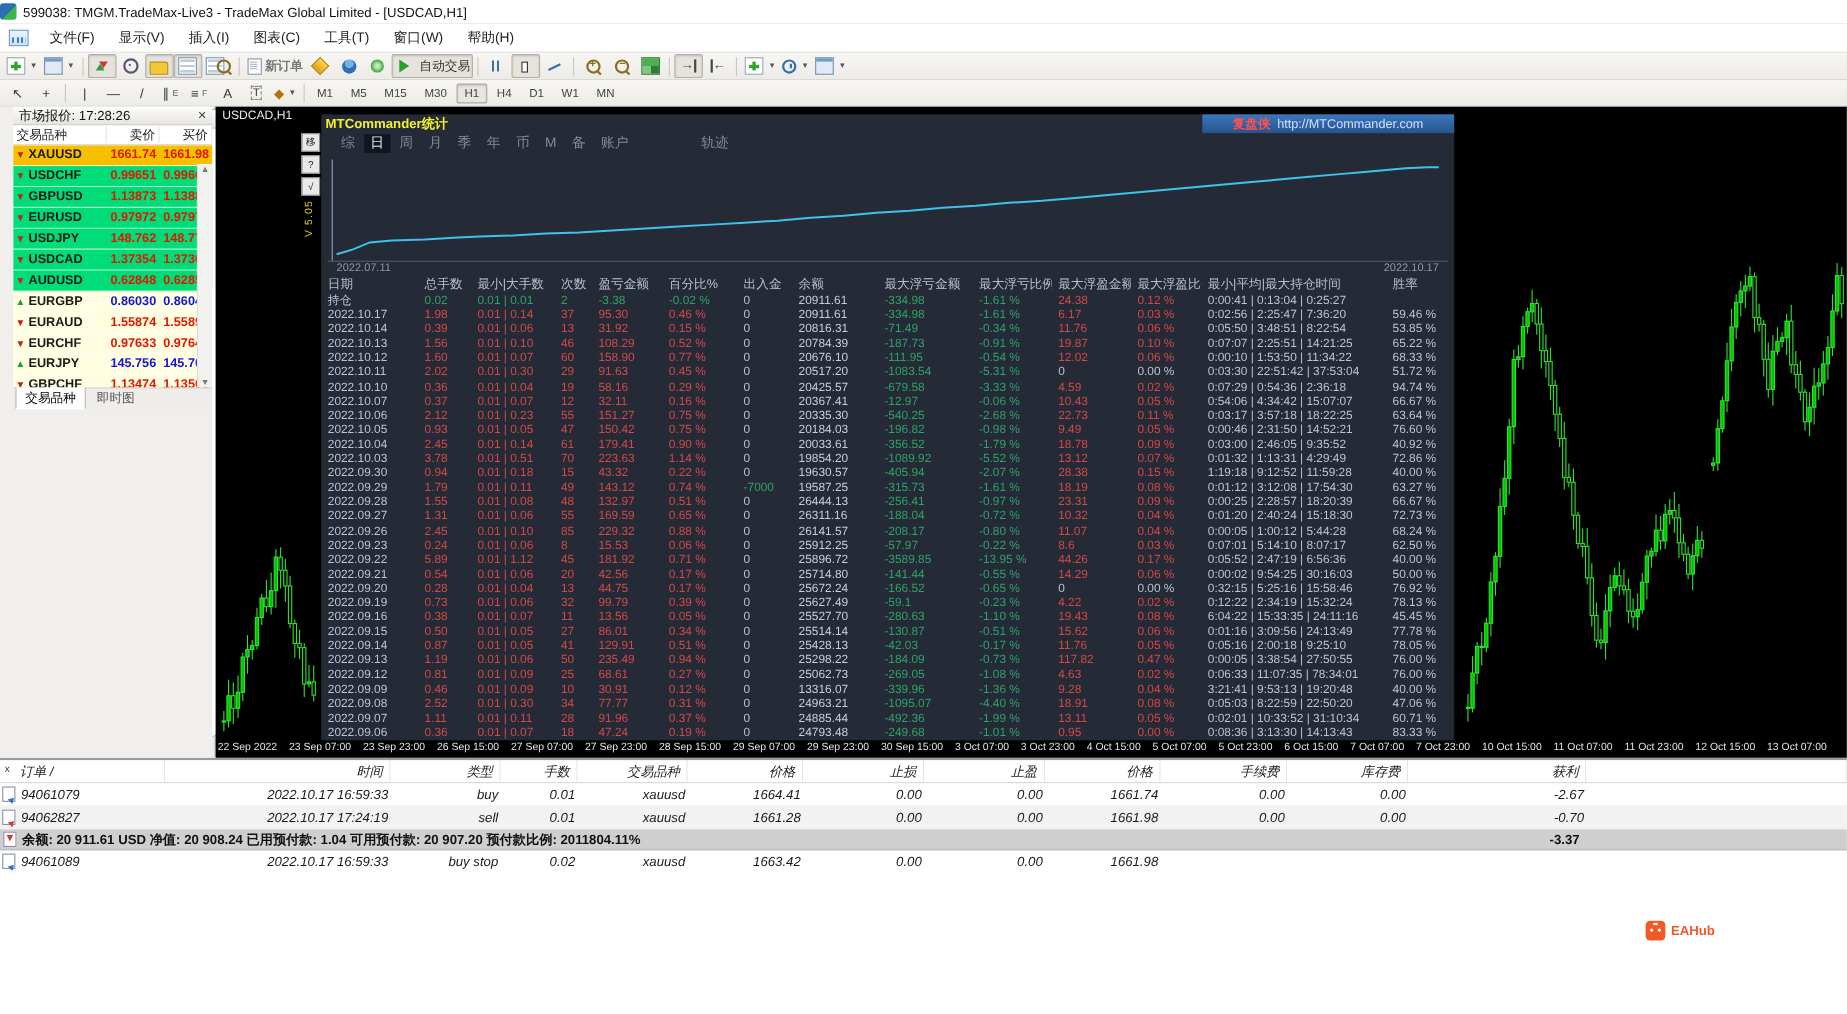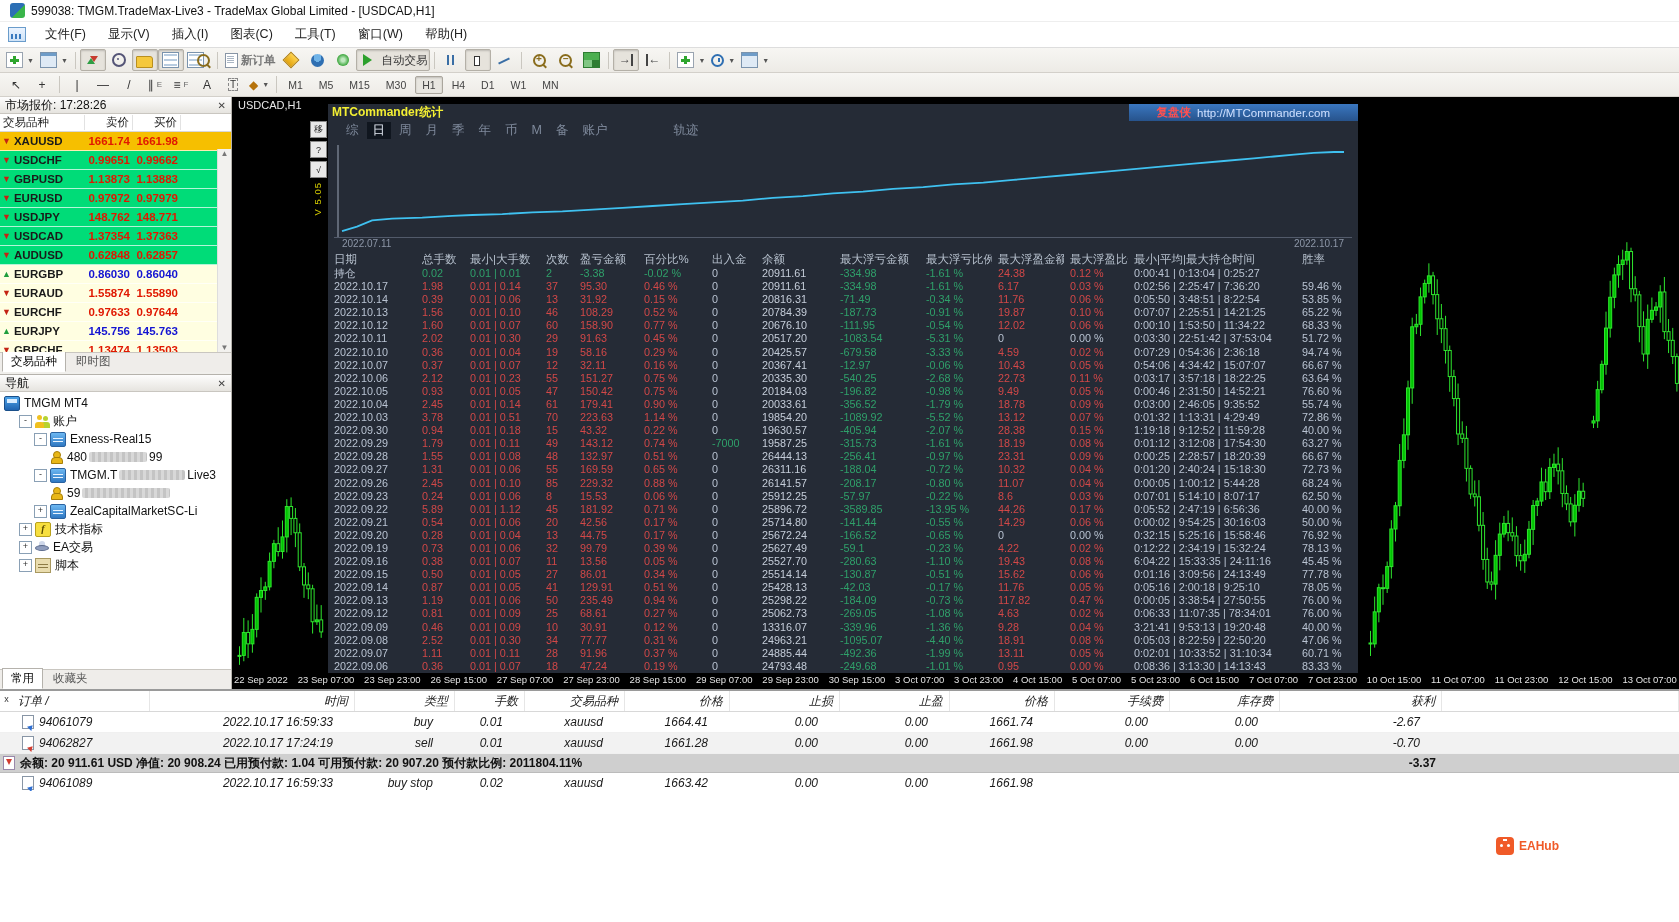--- a/index.html
+++ b/index.html
@@ -1,18 +1,18 @@
 <!DOCTYPE html>
 <html><head>
 <meta charset="utf-8">
 <style>
   html,body{margin:0;padding:0;}
   body{width:1679px;height:922px;position:relative;overflow:hidden;background:#fff;
        font-family:"Liberation Sans",sans-serif;-webkit-font-smoothing:antialiased;}
-  .titlebar{height:22px;background:#fff;display:flex;align-items:center;gap:6px;padding-left:10px;
+  .titlebar{height:22px;background:#fff;display:flex;align-items:center;gap:6px;padding-left:0;
             font-size:12px;color:#111;border-bottom:1px solid #eee;box-sizing:border-box;}
   .appicon{width:15px;height:15px;border-radius:3px;background:linear-gradient(135deg,#2c6fb5 55%,#39b54a 55%);flex:none;}
   .menubar{height:26px;background:#fff;display:flex;align-items:center;font-size:12.5px;color:#222;
            border-bottom:1px solid #ddd;box-sizing:border-box;padding-left:4px;}
   .menubar .chart-ic{width:16px;height:13px;border:1px solid #6a9ccB;background:linear-gradient(#eaf3ff,#cfe3f7);margin:0 8px 0 4px;position:relative;}
   .menubar .chart-ic::after{content:"";position:absolute;left:2px;right:2px;bottom:2px;height:5px;
            background:repeating-linear-gradient(90deg,#3a7abf 0 2px,transparent 2px 4px);}
   .menu-item{padding:3px 11px;cursor:default;}
   .toolbar{background:linear-gradient(#f7f6f3,#edebe6);display:flex;align-items:center;
            border-bottom:1px solid #d3d0ca;box-sizing:border-box;padding:0 3px;}
@@ -57,21 +57,21 @@
   .mi-arrowbar-r::after{content:"";position:absolute;right:1px;top:1px;bottom:1px;width:2px;background:#444;}
   .mi-clock{border:2px solid #2f6fb2;border-radius:50%;width:9px;height:9px;}
   .mi-clock::after{content:"";position:absolute;left:5px;top:2px;width:1.5px;height:4px;background:#2f6fb2;}
   .mi-doc{width:11px;height:13px;background:#fff;border:1px solid #8895a5;position:relative;flex:none;}
   .mi-doc::after{content:"";position:absolute;left:1px;top:2px;width:7px;height:1px;box-shadow:0 2px #aab6c4,0 4px #aab6c4,0 6px #aab6c4;background:#aab6c4;}
   .glyph{font-size:12px;color:#333;}
   .tf-btn{font-size:10.5px;color:#444;padding:2px 6px;border:1px solid transparent;border-radius:2px;}
   .tf-btn.active{background:#e8e6e0;border-color:#aaa69d;box-shadow:inset 0 1px 2px rgba(0,0,0,.18);}
   
   .content{position:absolute;top:97px;left:0;right:0;height:592px;display:flex;}
-  .left-col{width:232px;flex:none;background:#f0efec;border-right:1px solid #b5b2ac;display:flex;flex-direction:column;box-sizing:border-box;}
+  .left-col{width:196px;flex:none;background:#f0efec;border-right:1px solid #b5b2ac;display:flex;flex-direction:row;box-sizing:border-box;padding-left:12px;}
   .panel-title{height:17px;background:linear-gradient(#fdfdfd,#e6e4df);border-bottom:1px solid #c9c6c0;
       display:flex;align-items:center;justify-content:space-between;font-size:12px;padding:0 5px;color:#111;box-sizing:border-box;}
   .close-x{font-size:10px;color:#444;}
   .mw-header{display:grid;grid-template-columns:85px 48px 48px;height:17px;background:#fff;border-bottom:1px solid #d8d8d8;font-size:11.5px;color:#222;align-items:center;}
   .mw-header div{padding:0 3px;border-right:1px solid #e2e2e2;box-sizing:border-box;}
   .mw-rows{height:220px;overflow:hidden;position:relative;background:#fff;}
   .mw-row{display:grid;grid-template-columns:85px 48px 48px;height:19px;align-items:center;font-size:11.5px;border-bottom:1px solid rgba(255,255,255,.7);box-sizing:border-box;}
   .mw-row .sym{display:flex;align-items:center;gap:3px;padding-left:2px;font-weight:700;color:#1a1a1a;}
   .mw-row .px{text-align:right;padding-right:3px;font-weight:700;}
   .bg-gold{background:#f6bf00;} .bg-green{background:#00dc78;} .bg-pale{background:#fffee1;}
@@ -101,21 +101,21 @@
       font:italic bold 10px/12px "Liberation Serif",serif;text-align:center;}
   .ic-ea::before{content:"";position:absolute;left:4px;top:0;width:6px;height:5px;border-radius:50% 50% 0 0;background:#cfd8ea;}
   .ic-ea::after{content:"";position:absolute;left:0;top:4px;width:14px;height:6px;border-radius:50%;background:#8f9dbd;border:1px solid #5c6b8c;box-sizing:border-box;}
   .ic-scroll{background:#e9dcae;border:1px solid #a8985f;}
   .ic-scroll::after{content:"";position:absolute;left:2px;right:2px;top:3px;height:6px;
       background:repeating-linear-gradient(0deg,#8d7b45 0 1px,transparent 1px 3px);}
   
   .chart-area{flex:1;position:relative;background:#000000;overflow:hidden;}
   .chart-symbol{position:absolute;left:6px;top:2px;color:#e8e8e8;font-size:11px;z-index:5;}
   .candles-svg{position:absolute;inset:0;z-index:1;}
-  .xaxis{position:absolute;left:2px;right:2px;bottom:4px;display:flex;justify-content:space-between;z-index:6;}
+  .xaxis{position:absolute;left:2px;right:18px;bottom:4px;display:flex;justify-content:space-between;z-index:6;}
   .xaxis span{color:#e3e3e3;font-size:9.5px;white-space:nowrap;}
   .side-btns{position:absolute;left:78px;top:24px;z-index:8;display:flex;flex-direction:column;gap:3px;}
   .side-btn{width:15px;height:15px;background:#e9e9e9;border:1px solid #888;color:#222;font-size:9px;
       display:flex;align-items:center;justify-content:center;}
   .mtc-version{position:absolute;left:80px;top:85px;color:#d9d000;font-size:9.5px;writing-mode:vertical-rl;transform:rotate(180deg);z-index:8;letter-spacing:1px;}
   .mtc{position:absolute;left:96px;top:7px;width:1030px;background:rgba(38,44,56,.97);z-index:4;box-sizing:border-box;}
   .mtc-head{height:17px;display:flex;align-items:center;justify-content:space-between;}
   .mtc-title{color:#f3ef33;font-size:12px;font-weight:bold;padding-left:4px;}
   .mtc-brand{height:17px;background:linear-gradient(#3a77c0,#27538c);display:flex;align-items:center;gap:6px;padding:0 28px;font-size:11.5px;}
   .mtc-brand .brand{color:#ff5050;font-weight:bold;}
@@ -133,21 +133,21 @@
   .srow.head{height:15px;line-height:15px;}
   .c-red{color:#d24848;} .c-green{color:#2fa06a;} .c-dim{color:#b9c3d2;} .c-bal{color:#c5cdd9;}
   
   .orders{position:absolute;left:0;right:0;top:689px;background:#fff;border-top:2px solid #9a9a9a;}
   .ord-close{position:absolute;left:1px;top:2px;width:11px;height:12px;font-size:9px;color:#333;text-align:center;line-height:12px;}
   .ord-grid{display:grid;grid-template-columns:150px 205px 100px 70px 100px 105px 110px 110px 105px 115px 110px 162px 1fr;align-items:center;font-style:italic;}
   .ord-head{height:20px;border-bottom:1px solid #d8d8d8;font-size:12px;color:#222;}
   .ord-head div{padding:0 6px;text-align:right;border-right:1px solid #e6e6e6;box-sizing:border-box;line-height:20px;height:20px;}
   .ord-head div:first-child{text-align:left;padding-left:18px;}
   .ord-row{height:20px;font-size:12px;color:#1a1a1a;border-bottom:1px solid #f0f0f0;}
-  .ord-row div{padding:0 22px;text-align:right;white-space:nowrap;}
+  .ord-row div{padding:0 2px;text-align:right;white-space:nowrap;}
   .ord-row .ocell-id{display:flex;align-items:center;gap:5px;text-align:left;justify-content:flex-start;}
   .ord-row.alt{background:#f2f2f2;}
   .doc{width:10px;height:12px;background:#fff;border:1px solid #8895a5;position:relative;flex:none;}
   .doc::after{content:"";position:absolute;right:-2px;bottom:-2px;border:3px solid transparent;}
   .doc.buy::after{border-top:5px solid #2f6fd2;transform:rotate(225deg);}
   .doc.sell::after{border-top:5px solid #d23c2f;transform:rotate(225deg);}
   .bal-row{height:18px;background:#cfcfcf;display:flex;align-items:center;font-size:12px;font-weight:bold;color:#111;border-bottom:1px solid #bbb;}
   .bal-ic{width:10px;height:12px;background:#fff;border:1px solid #98a;margin:0 5px 0 3px;position:relative;flex:none;}
   .bal-ic::after{content:"";position:absolute;left:2px;top:2px;border:3px solid transparent;border-top:6px solid #d23c2f;}
   .bal-profit{width:162px;text-align:right;padding-right:6px;flex:none;}
@@ -935,21 +935,21 @@
             <div class="c-red">61</div>
             <div class="c-red">179.41</div>
             <div class="c-red">0.90 %</div>
             <div class="c-dim">0</div>
             <div class="c-bal">20033.61</div>
             <div class="c-green">-356.52</div>
             <div class="c-green">-1.79 %</div>
             <div class="c-red">18.78</div>
             <div class="c-red">0.09 %</div>
             <div class="c-dim">0:03:00 | 2:46:05 | 9:35:52</div>
-            <div class="c-dim">55.74 %</div>
+            <div class="c-dim">40.92 %</div>
           </div>
           <div class="srow">
             <div class="c-dim">2022.10.03</div>
             <div class="c-red">3.78</div>
             <div class="c-red">0.01 | 0.51</div>
             <div class="c-red">70</div>
             <div class="c-red">223.63</div>
             <div class="c-red">1.14 %</div>
             <div class="c-dim">0</div>
             <div class="c-bal">19854.20</div>

